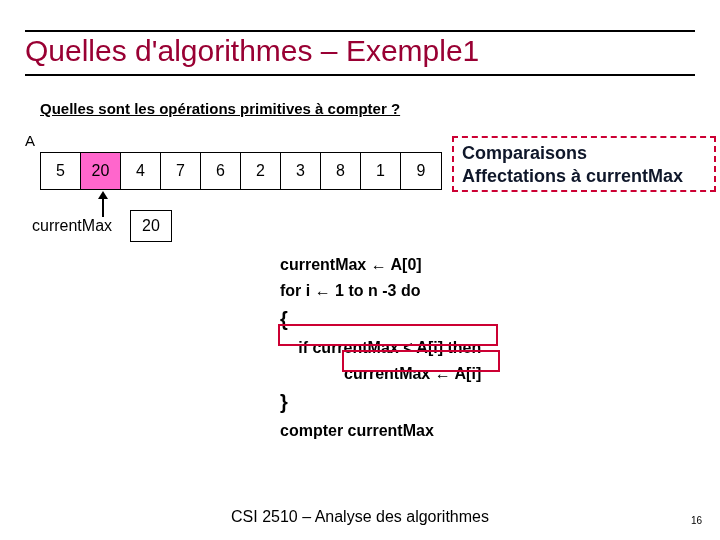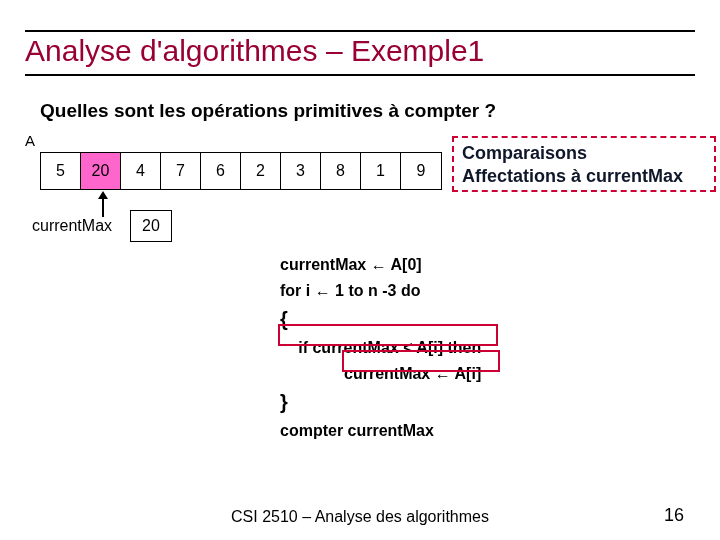--- a/index.html
+++ b/index.html
@@ -26,23 +26,24 @@
   .title {
     font-size: 30px;
     color: #990033;
     border-bottom: 2px solid #000;
     padding-bottom: 6px;
   }
   .subtitle {
     position: absolute;
     left: 40px;
     top: 100px;
-    font-size: 19px;
+    font-size: 15px;
     font-weight: bold;
     color: #000;
+    text-decoration: underline;
   }
   .A-label {
     position: absolute;
     left: 25px;
     top: 132px;
     font-size: 15px;
   }
   .array {
     position: absolute;
     left: 40px;
@@ -117,32 +118,32 @@
     position: absolute;
     left: 0;
     right: 0;
     bottom: 14px;
     text-align: center;
     font-size: 16px;
     color: #000;
   }
   .page-num {
     position: absolute;
-    right: 36px;
+    right: 18px;
     bottom: 14px;
-    font-size: 18px;
+    font-size: 10px;
     text-align: center;
   }
 </style>
 </head>
 <body>
 
 <div class="title-wrap">
   <div class="title-line"></div>
-  <div class="title">Analyse d'algorithmes – Exemple1</div>
+  <div class="title">Quelles d'algorithmes – Exemple1</div>
 </div>
 
 <div class="subtitle">Quelles sont les opérations primitives à compter ?</div>
 
 <div class="A-label">A</div>
 
 <div class="array">
   <div class="cell">5</div>
   <div class="cell hi">20</div>
   <div class="cell">4</div>

